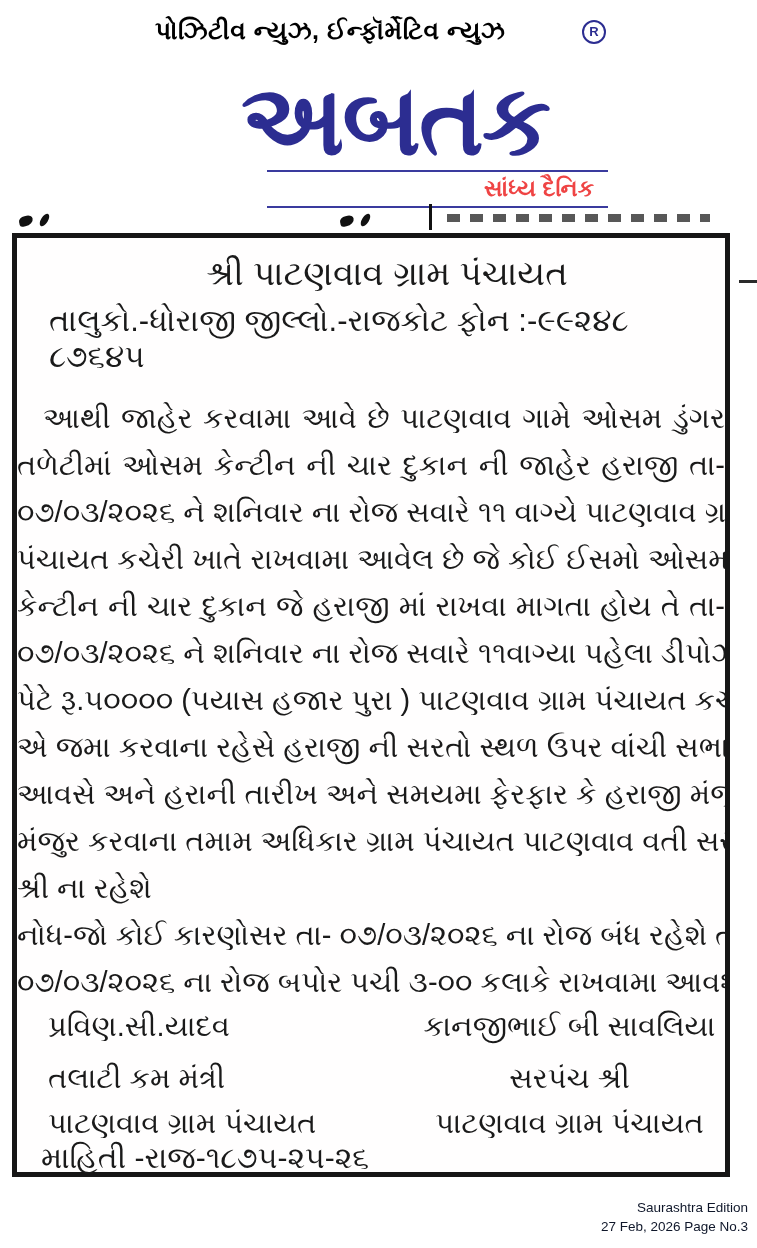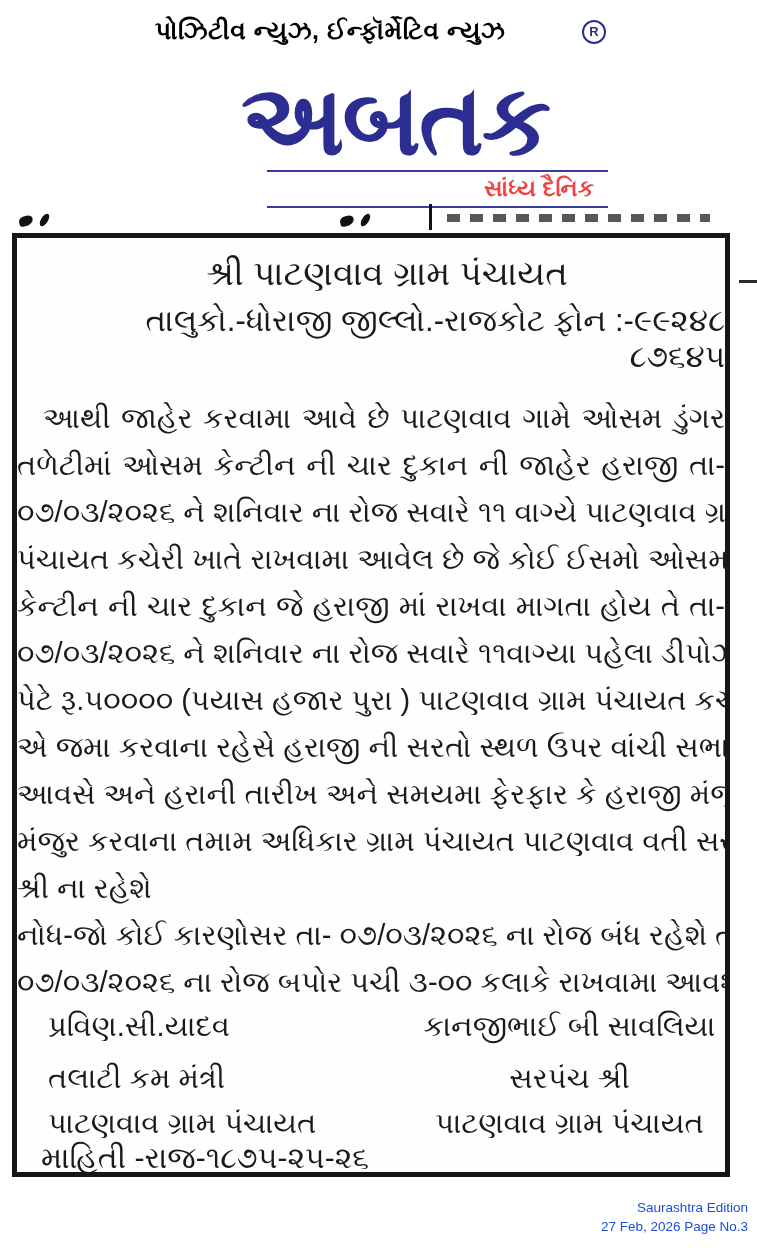--- a/index.html
+++ b/index.html
@@ -42,40 +42,40 @@
     opacity:.85;
   }
   .side-dash{position:absolute;left:739px;top:280px;width:18px;height:3px;background:#2a2a2a;}
   
   .notice-box{
     position:absolute;left:12px;top:233px;width:718px;height:944px;
     border:5px solid #161616;box-sizing:border-box;background:#fffefe;
   }
   .nb-abs{position:absolute;left:0;width:100%;box-sizing:border-box;padding-left:32px;}
   .nb-h1{top:16px;text-align:center;font-size:34px;}
-  .nb-h2{top:65px;text-align:right;font-size:31px;}
+  .nb-h2{top:65px;text-align:left;font-size:31px;}
   .nb-h3{top:113px;text-align:center;font-size:34px;}
   .nb-body{top:157px;padding:0 0;}
   .nb-line{
     font-size:29px;line-height:47px;height:47px;white-space:nowrap;
     text-align:justify;text-align-last:justify;overflow:hidden;
   }
   .nb-line.indent{padding-left:26px;}
   .nb-line.no-just{text-align:left;text-align-last:left;}
   .sig-row{position:absolute;height:40px;font-size:29px;}
   .sig-left{left:31px;width:330px;text-align:left;}
   .sig-right{left:405px;width:295px;text-align:center;}
   .row1{top:772px;}
   .row2{top:824px;}
   .row3{top:869px;}
   .nb-ref{top:903px;padding-left:24px;font-size:30px;text-align:left;}
   
   .page-footer{
     position:absolute;right:9px;top:1198px;width:300px;
-    text-align:right;font-size:13.5px;line-height:19px;color:#1d4ed8;
+    text-align:right;font-size:13.5px;line-height:19px;color:#0f172a;
   }
 </style>
 </head>
 <body>
 
 <div class="red-tagline">પોઝિટીવ ન્યુઝ, ઈન્ફૉર્મેટિવ ન્યુઝ</div>
 
 <div class="reg-mark">R</div>
 
 <div class="logo">અબતક</div>

